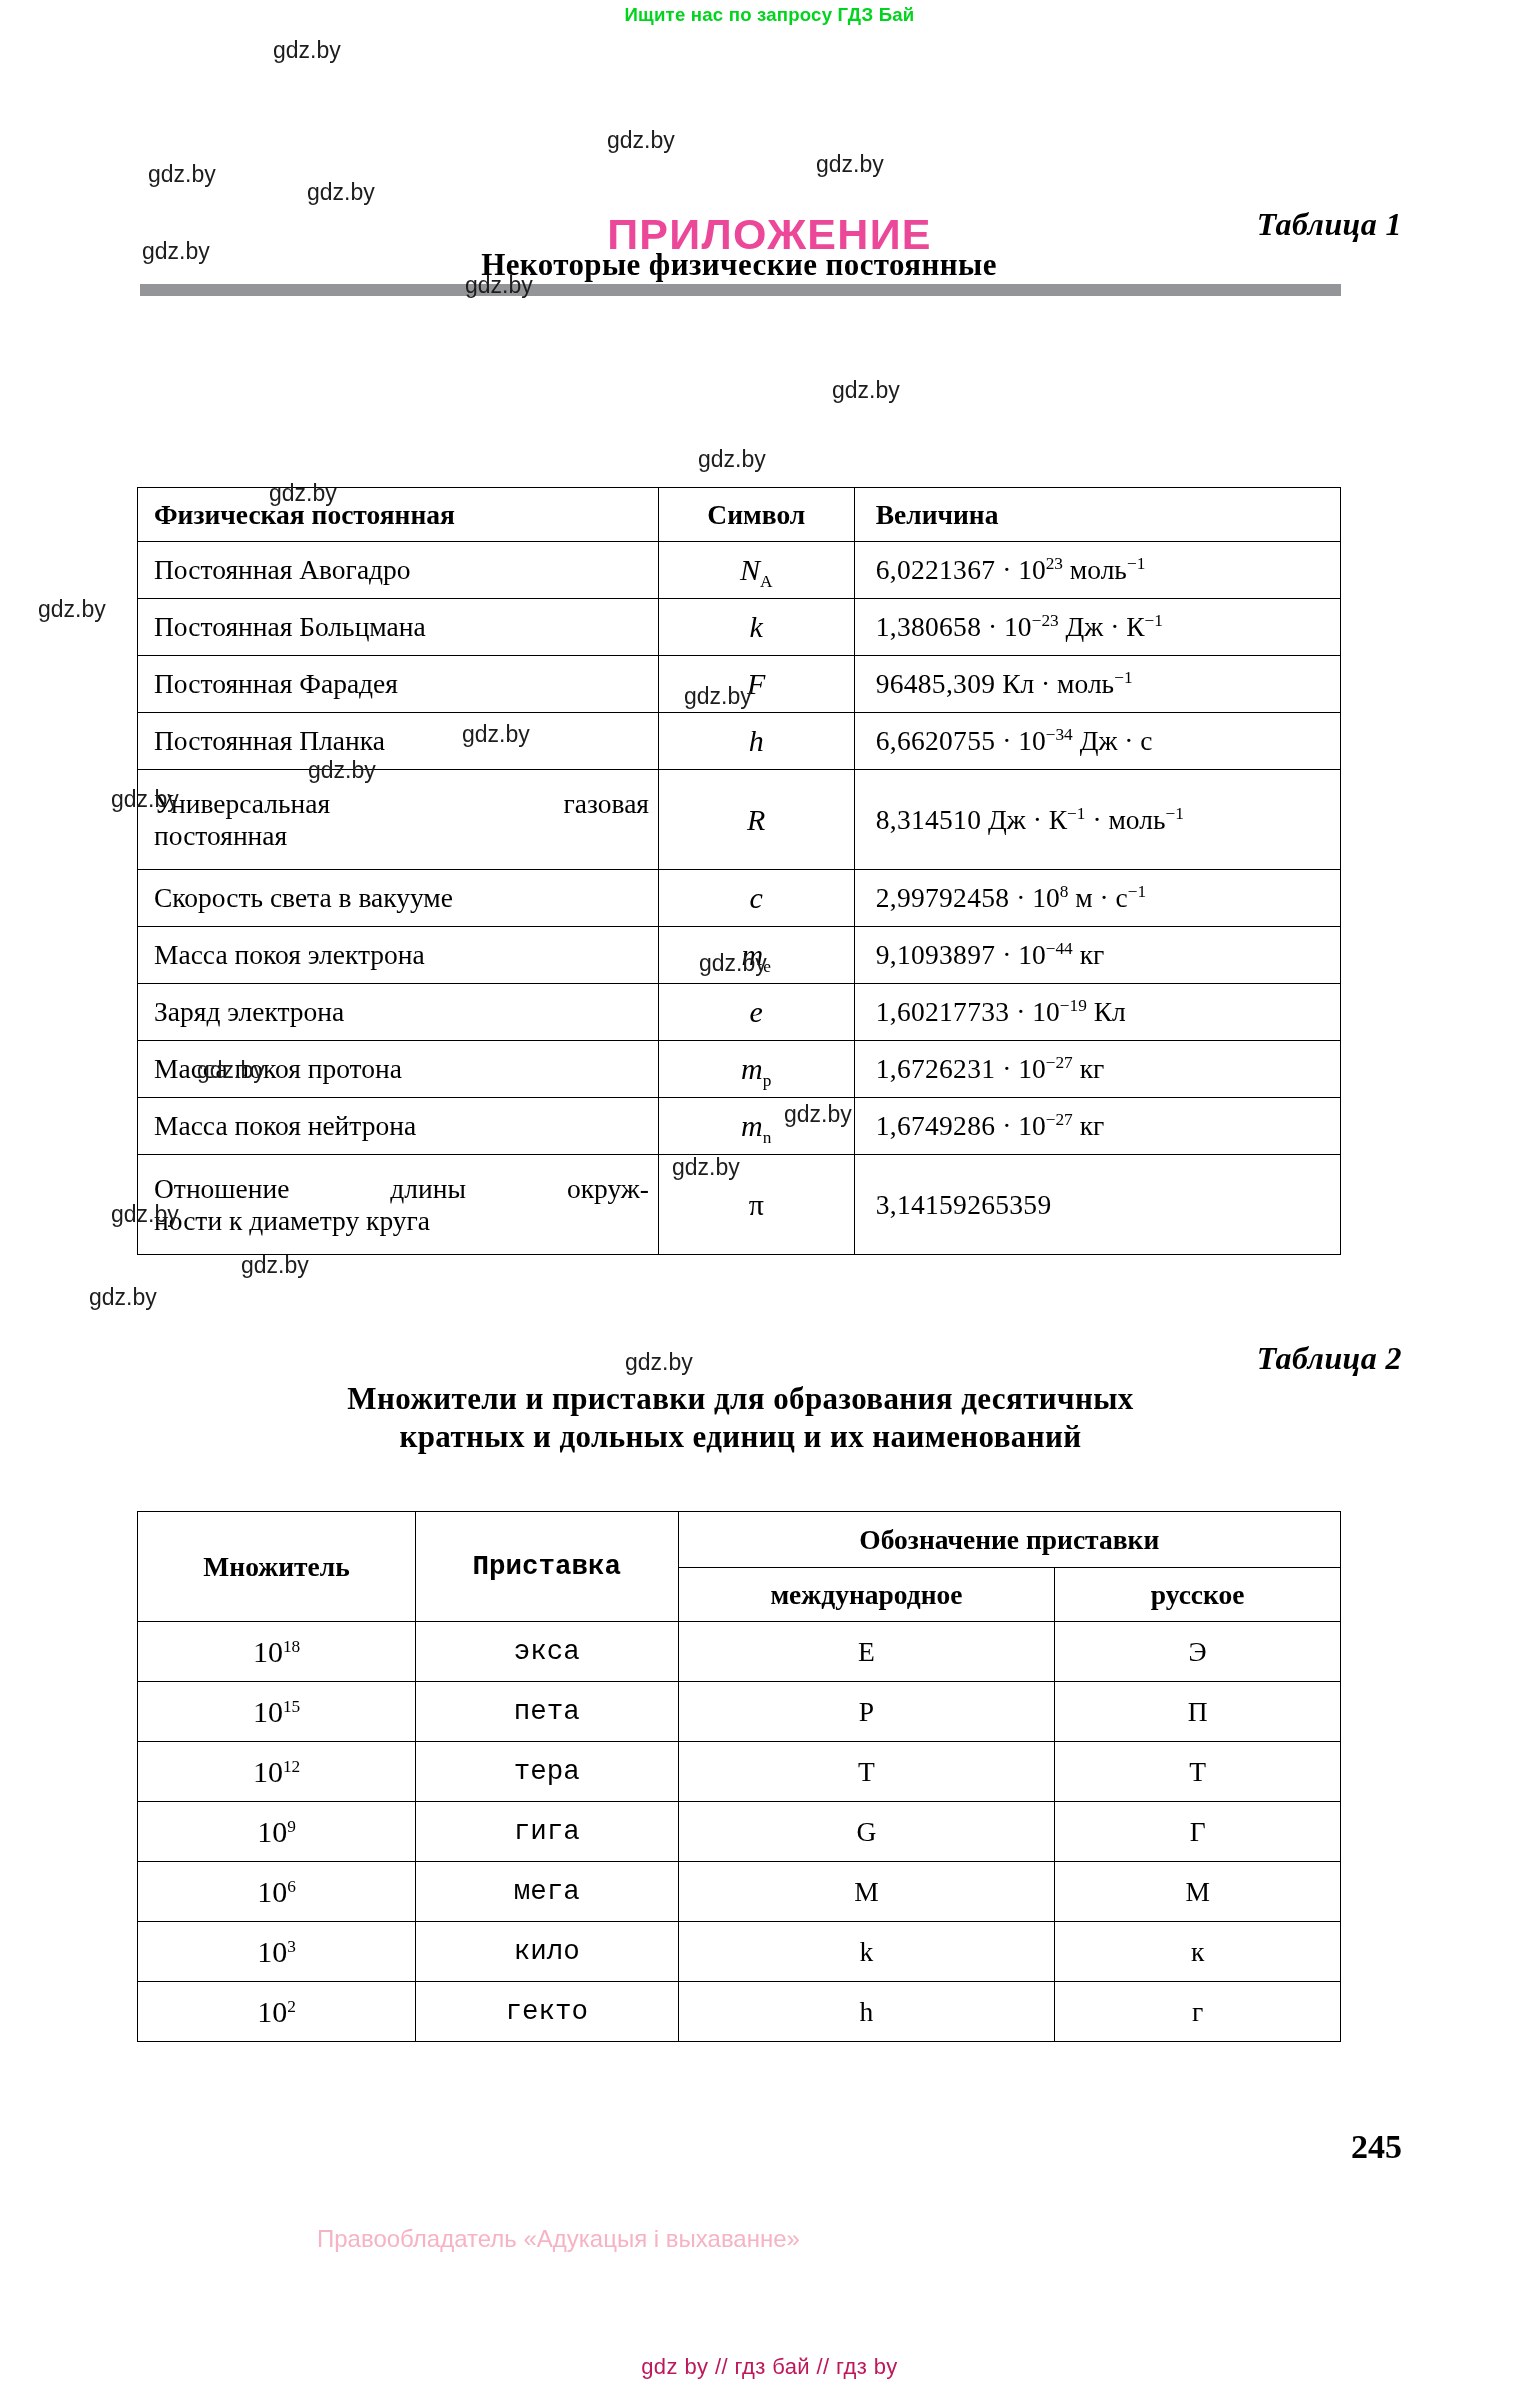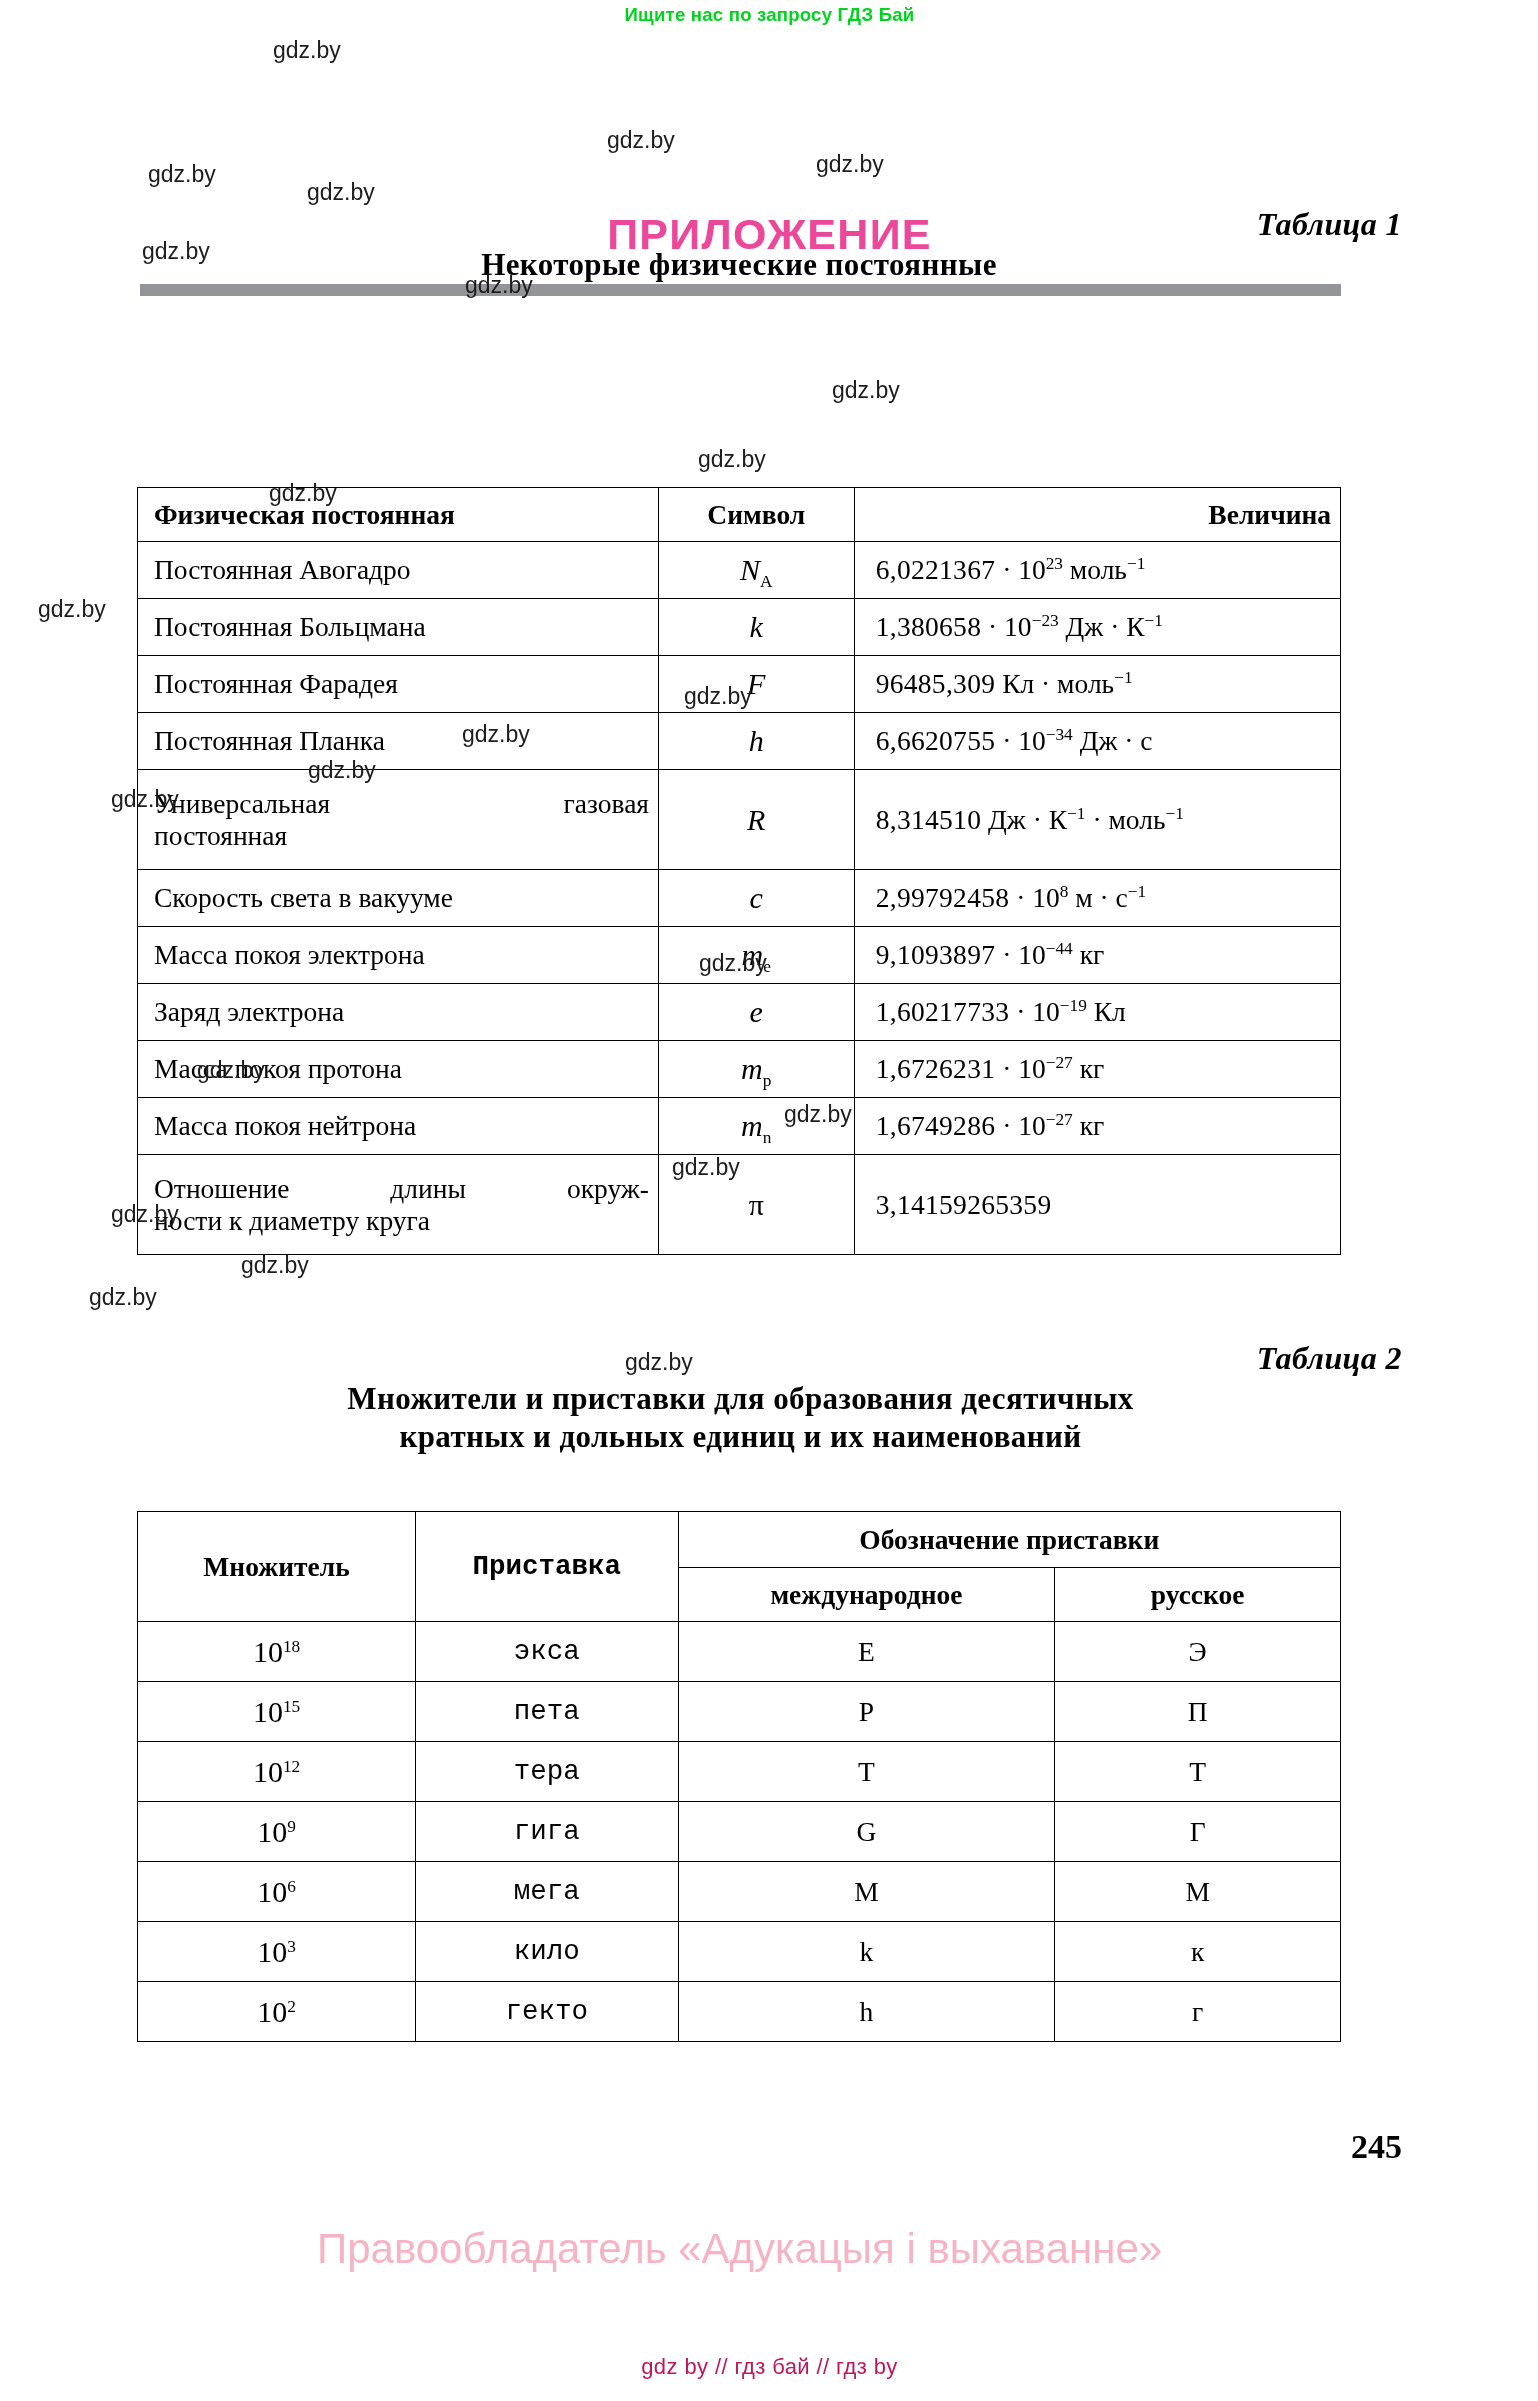--- a/index.html
+++ b/index.html
@@ -129,21 +129,21 @@
   
   .page-number {
     position: absolute;
     font-family: "Liberation Serif", serif;
     font-weight: bold;
     font-size: 34px;
   }
   .copyright {
     position: absolute;
     font-family: "Liberation Sans", sans-serif;
-    font-size: 42px;
+    font-size: 24px;
     color: #f6b3c4;
     white-space: nowrap;
   }
   .bottom-links {
     position: absolute;
     left: 0;
     width: 100%;
     text-align: center;
     font-family: "Liberation Sans", sans-serif;
     font-size: 22px;
@@ -162,21 +162,21 @@
   <div class="heading-rule"></div>
 
   <div class="tbl-number" style="top:206px; right:137px;">Таблица 1</div>
   <div class="tbl-title" style="top:246px; left:137px; width:1204px;">Некоторые физические постоянные</div>
 
   <table class="doc-table t1">
     <thead>
       <tr>
         <th class="c-name">Физическая постоянная</th>
         <th class="c-sym">Символ</th>
-        <th class="c-val" style="text-align:right;">Величина</th>
+        <th class="c-val" style="text-align:left;">Величина</th>
       </tr>
     </thead>
     <tbody id="t1-body">
         <tr>
           <td class="c-name">Постоянная Авогадро</td>
           <td class="c-sym"><span class="mathit" style="font-size:30px;">N</span><sub>A</sub></td>
           <td class="c-val"><span class="val-num">6,0221367</span> · 10<sup>23</sup> моль<sup>−1</sup></td>
         </tr>
         <tr>
           <td class="c-name">Постоянная Больцмана</td>

